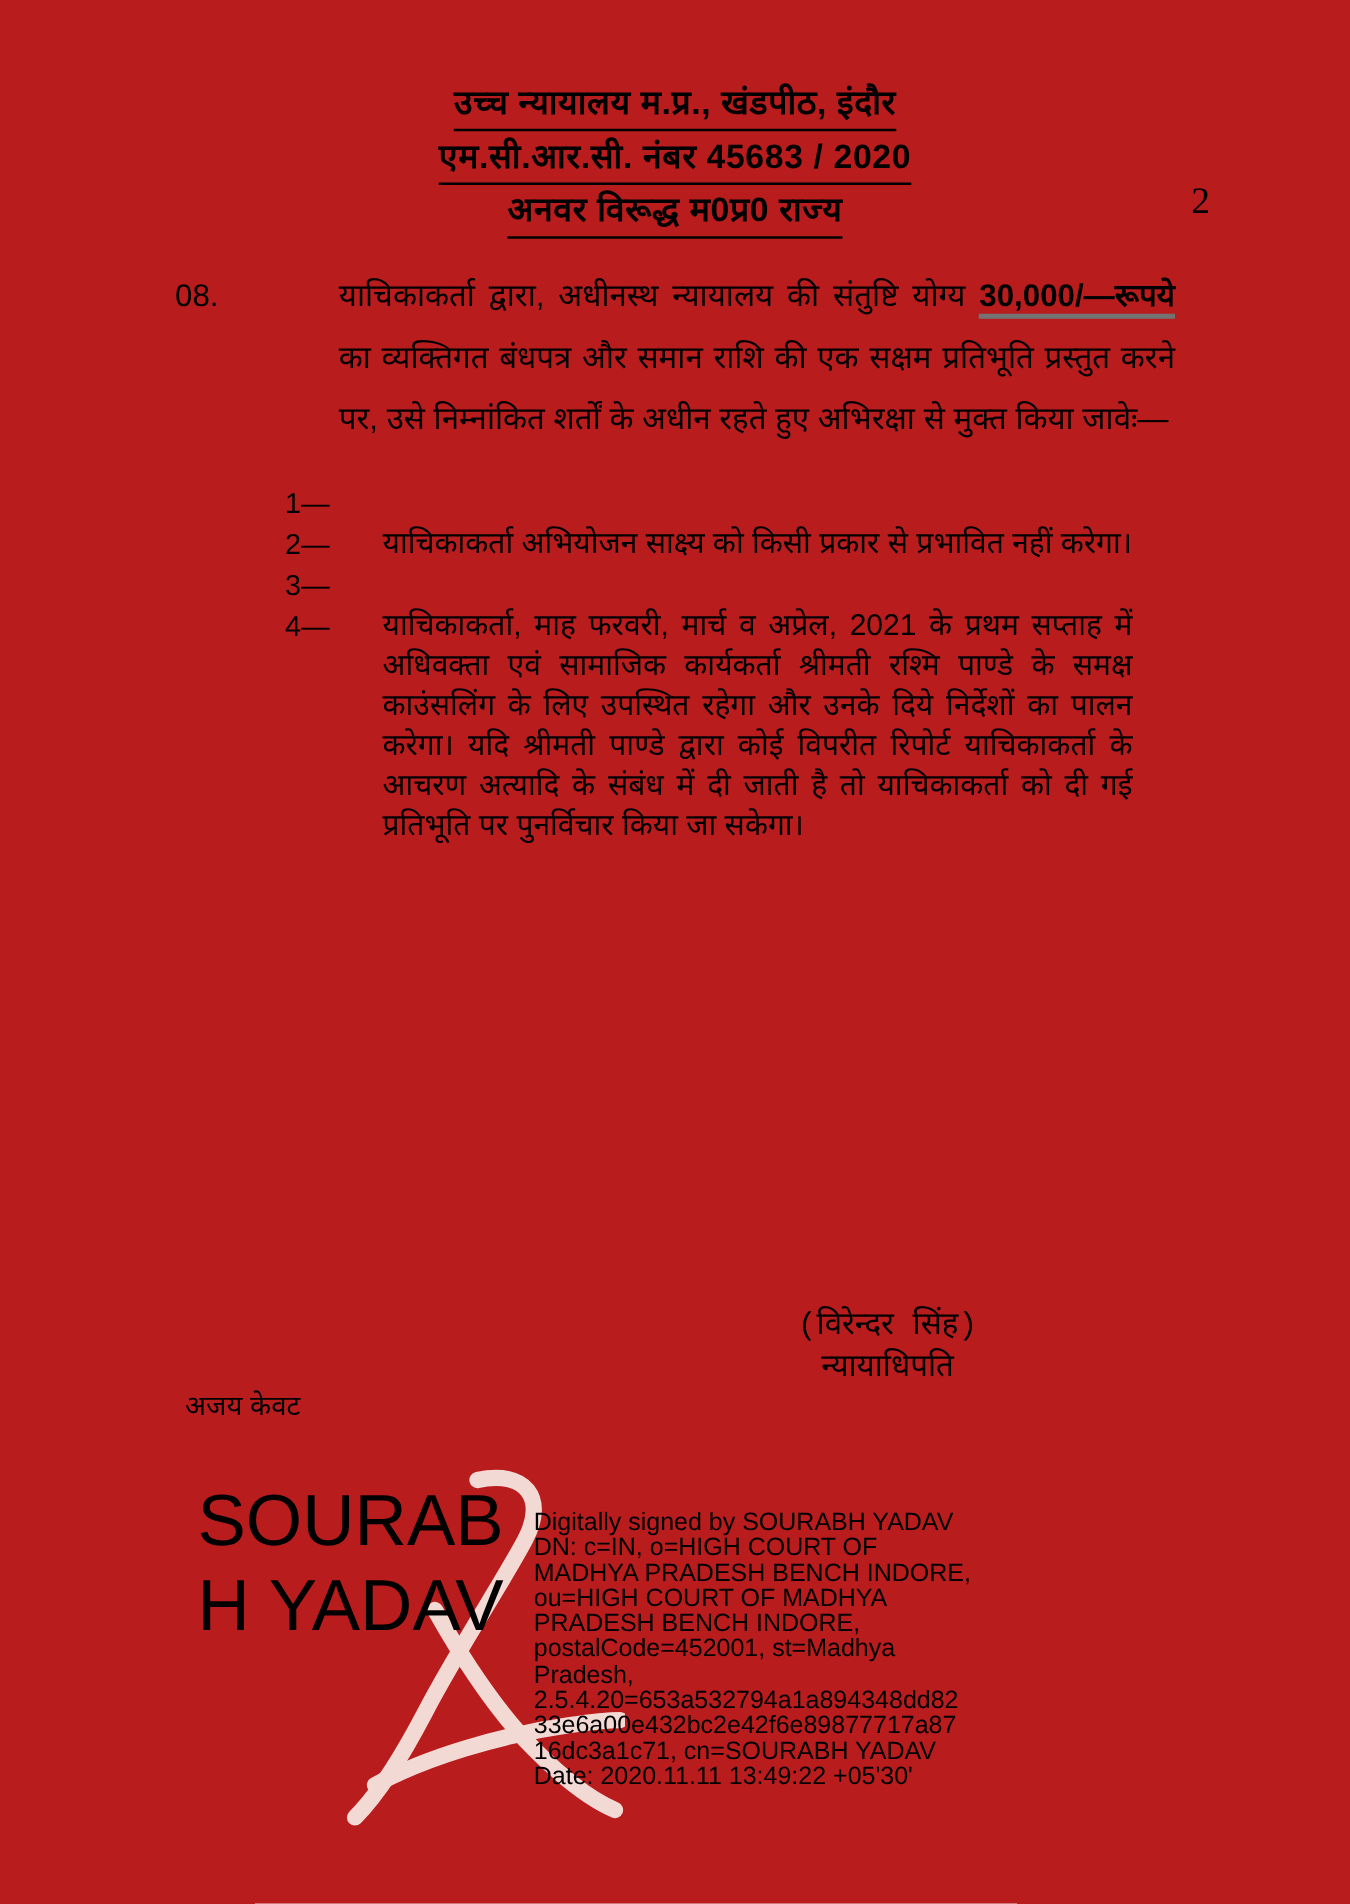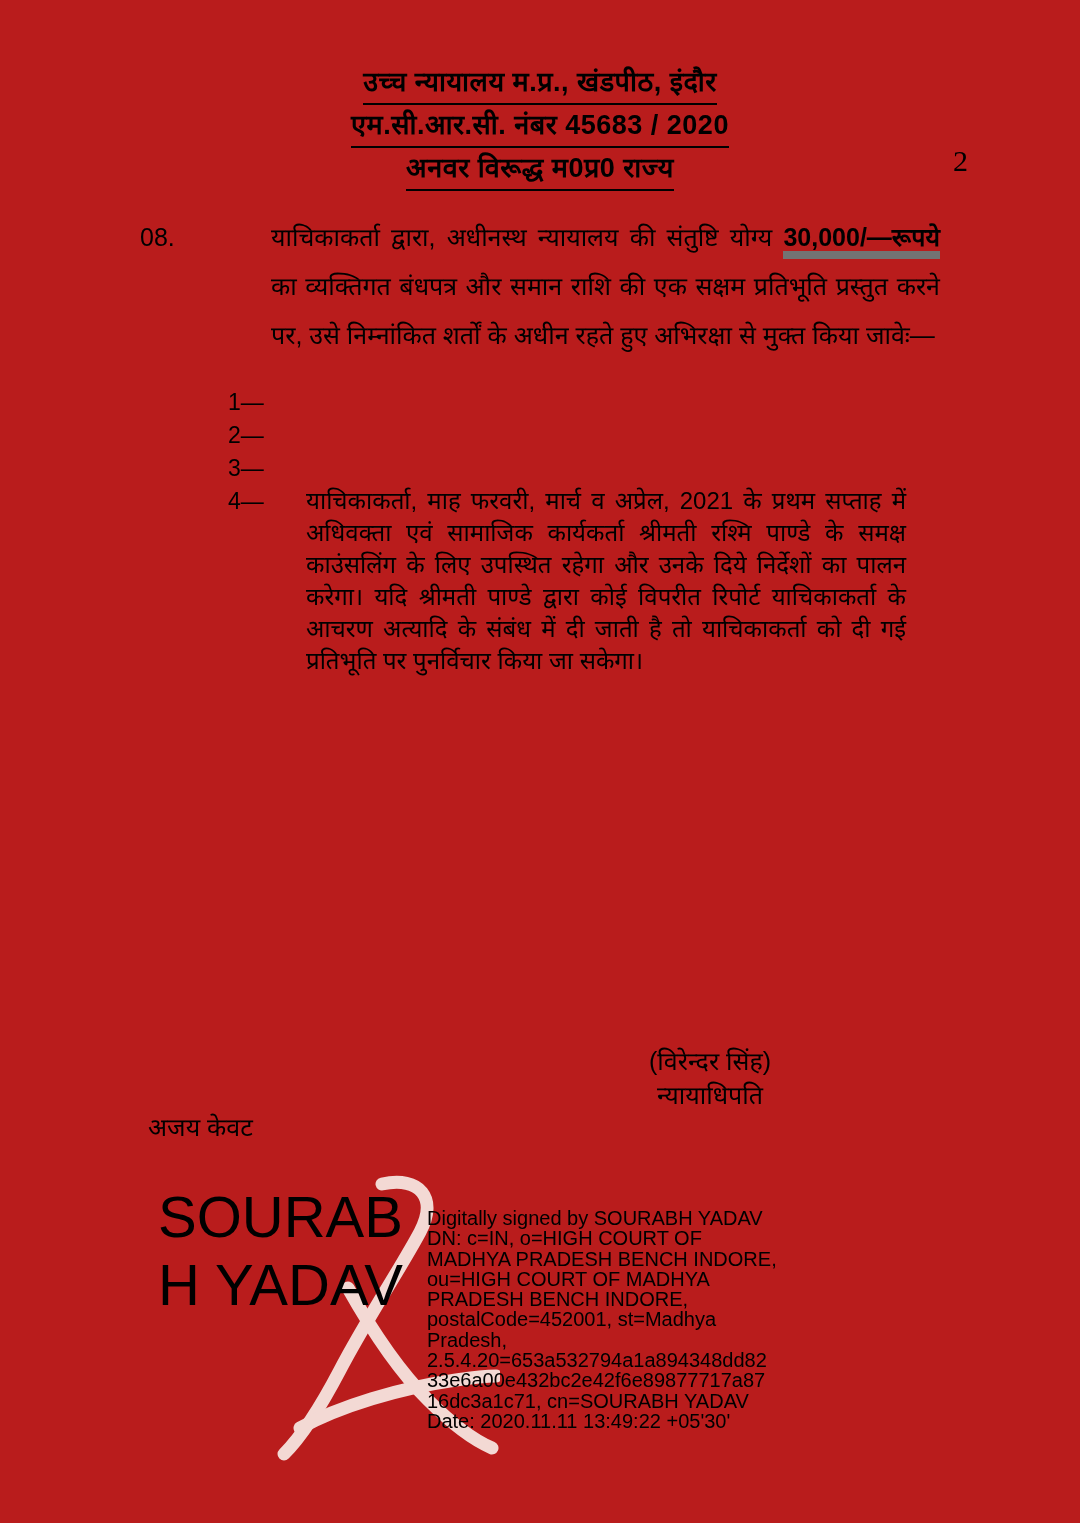--- a/index.html
+++ b/index.html
@@ -74,21 +74,21 @@
   .para-text {
     flex: 1 1 auto;
     text-align: justify;
     text-justify: inter-word;
   }
   .para-text.no-justify {
     text-align: left;
   }
   .amount {
     font-weight: 700;
-    border-bottom: 8px solid #737373;
+    border-bottom: 4px solid #737373;
     padding-bottom: 0px;
     white-space: nowrap;
   }
 
   
   .conditions {
     margin-top: 26px;
     padding-left: 88px;
   }
   .cond-item {
@@ -116,30 +116,30 @@
     margin-top: 42px;
   }
 
   
   .judge-sign {
     position: absolute;
     left: 560px;
     top: 1044px;
     width: 300px;
     text-align: center;
-    font-family: Liberation Sans, sans-serif;
+    font-family: Liberation Mono, monospace;
     font-size: 25px;
     line-height: 34px;
   }
   .clerk-name {
     position: absolute;
     left: 148px;
     top: 1112px;
     font-family: "Liberation Sans", "DejaVu Sans", sans-serif;
-    font-size: 25px;
+    font-size: 22px;
     line-height: 1.2;
   }
 
   
   .dsig {
     position: absolute;
     left: 150px;
     top: 1175px;
     width: 560px;
     height: 260px;
@@ -197,20 +197,21 @@
       <div class="para-num">08.</div>
       <div class="para-text"><span>याचिकाकर्ता द्वारा, अधीनस्थ न्यायालय की संतुष्टि योग्य </span><span class="amount">30,000/—रूपये</span><span> का व्यक्तिगत बंधपत्र और समान राशि की एक सक्षम प्रतिभूति प्रस्तुत करने पर, उसे निम्नांकित शर्तों के अधीन रहते हुए अभिरक्षा से मुक्त किया जावेः—</span></div>
     </div>
 
     <div class="conditions">
       <div class="cond-item">
         <div class="cond-marker">1—</div>
       </div>
       <div class="cond-item">
         <div class="cond-marker">2—</div>
+        <div class="cond-text">याचिकाकर्ता अभियोजन साक्ष्य को किसी प्रकार से प्रभावित नहीं करेगा।</div>
       </div>
       <div class="cond-item">
         <div class="cond-marker">3—</div>
       </div>
       <div class="cond-item">
         <div class="cond-marker">4—</div>
         <div class="cond-text justified">याचिकाकर्ता, माह फरवरी, मार्च व अप्रेल, 2021 के प्रथम सप्ताह में अधिवक्ता एवं सामाजिक कार्यकर्ता श्रीमती रश्मि पाण्डे के समक्ष काउंसलिंग के लिए उपस्थित रहेगा और उनके दिये निर्देशों का पालन करेगा। यदि श्रीमती पाण्डे द्वारा कोई विपरीत रिपोर्ट याचिकाकर्ता के आचरण अत्यादि के संबंध में दी जाती है तो याचिकाकर्ता को दी गई प्रतिभूति पर पुनर्विचार किया जा सकेगा।</div>
       </div>
     </div>
 

